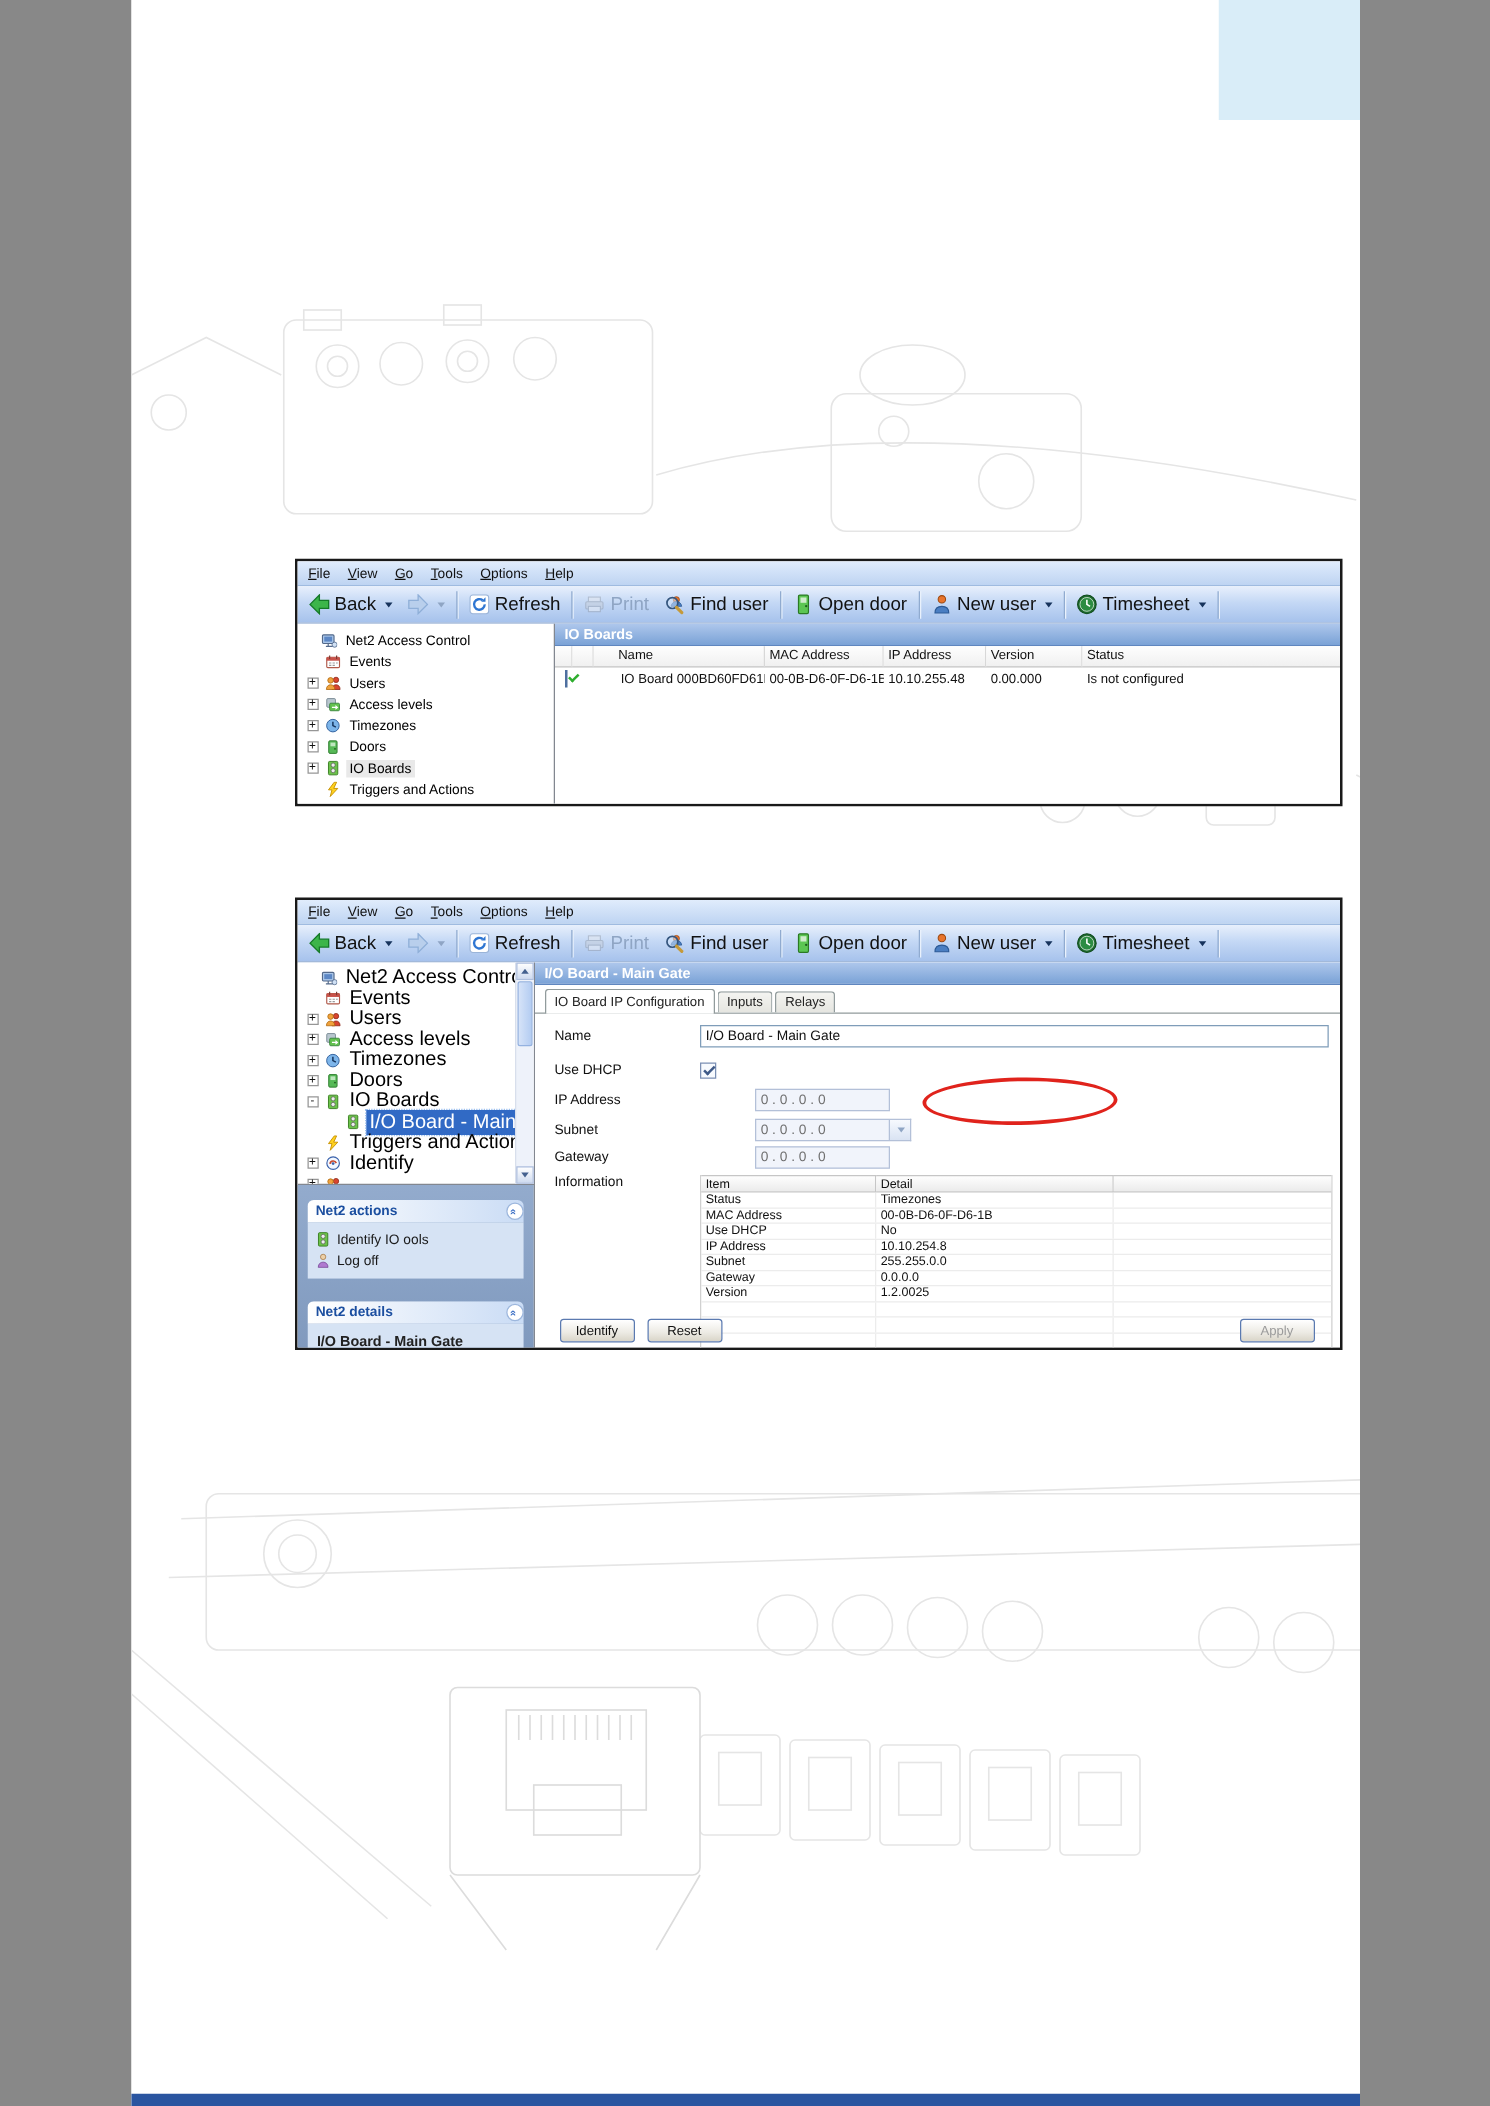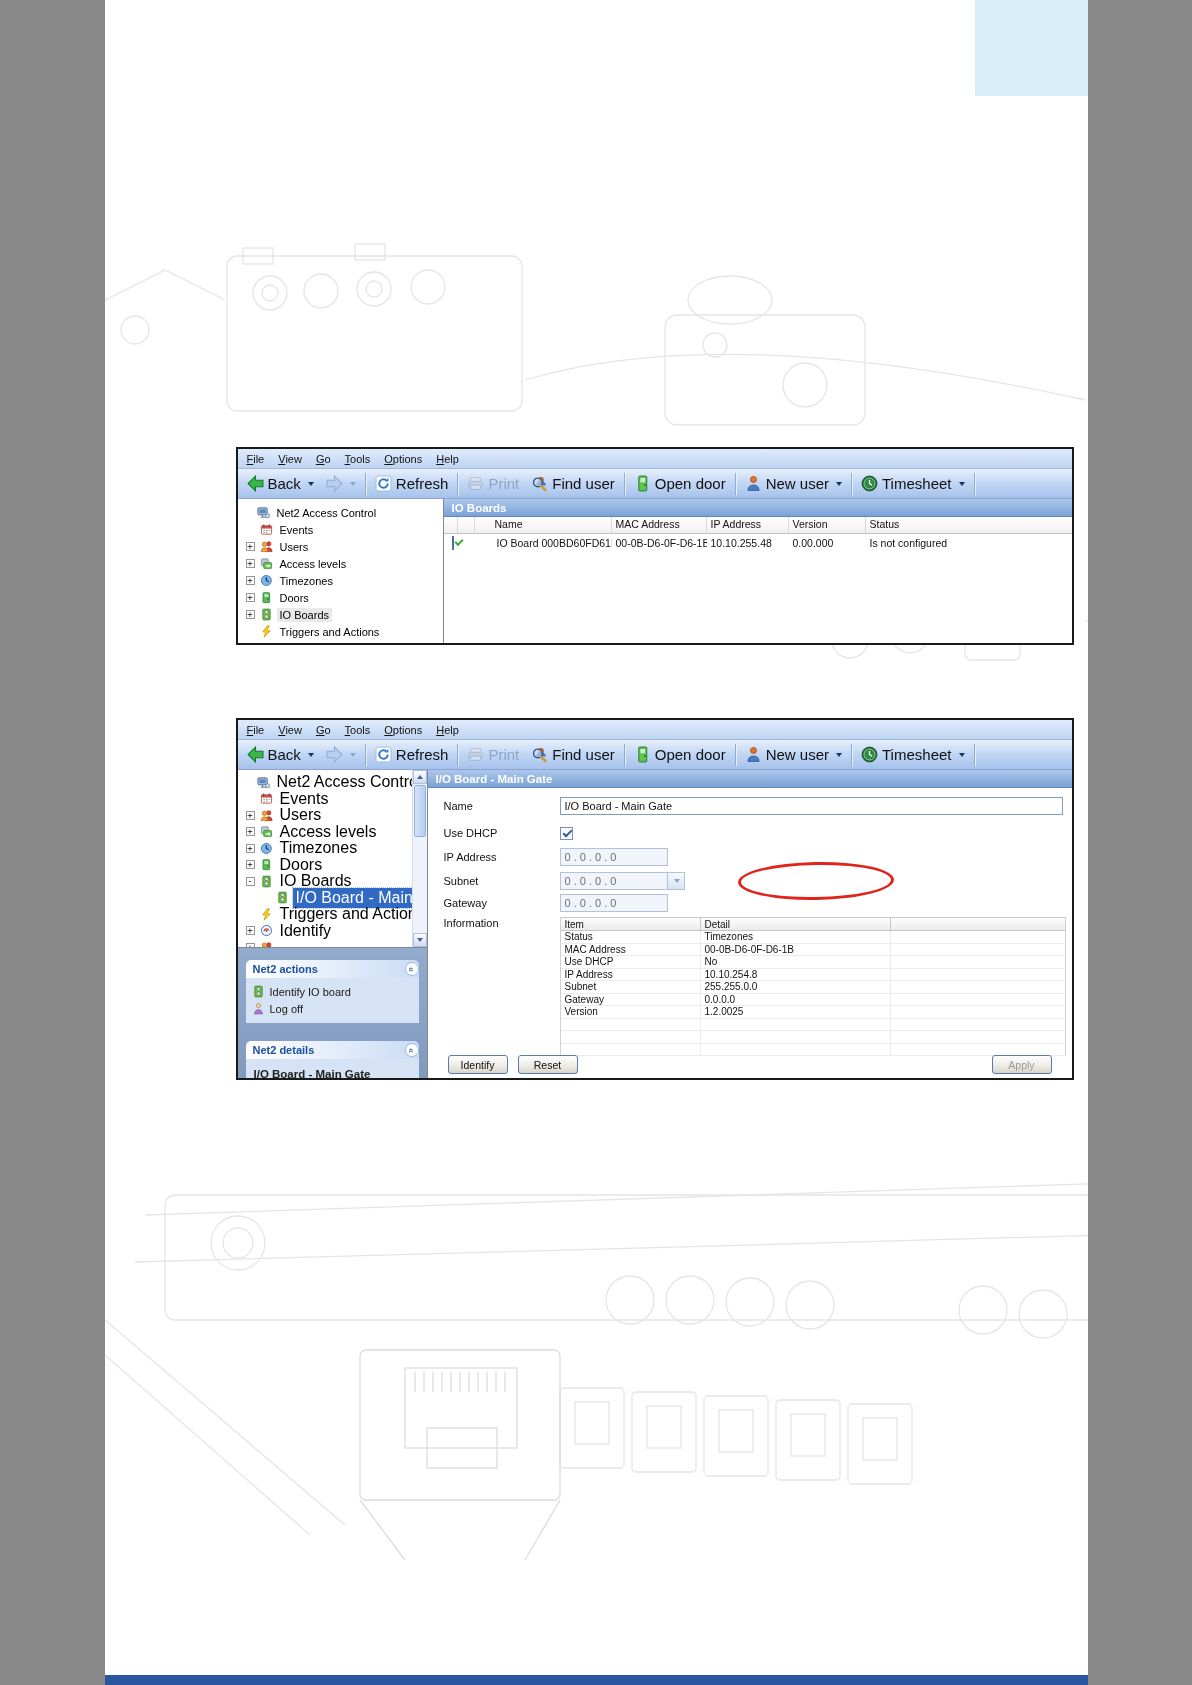--- a/index.html
+++ b/index.html
@@ -94,21 +94,21 @@
 
   
   .tabstrip { display:flex; align-items:flex-end; padding:4px 0 0 8px; border-bottom:1px solid #919b9c; height:23px; flex:none; }
   .tab { font-size:10.5px; padding:2px 7px; border:1px solid #919b9c; border-bottom:none;
     border-radius:3px 3px 0 0; background:linear-gradient(#f4f4f1,#e5e5e0); margin-right:2px; height:17px; color:#222; }
   .tab.active { background:#fff; height:20px; position:relative; top:1px; padding-top:4px; }
   .frow { display:flex; align-items:center; font-size:11px; color:#111; padding-left:16px; flex:none; }
   .flabel { width:116px; flex:none; }
   .tinput { height:18px; border:1px solid #7f9db9; background:#fff; font-size:11px; display:flex; align-items:center; padding:0 4px; }
   .name-input { width:503px; }
-  .ipfield { width:108px; justify-content:flex-start; }
+  .ipfield { width:108px; justify-content:flex-start;margin-left:44px; }
   .dis { background:#f1f4fb; color:#6f6f6f; border-color:#b3c0d8; }
   .ddbtn { width:17px; height:18px; border:1px solid #b3c0d8; border-left:none;
     background:linear-gradient(#f6f9fe,#d9e3f3); display:flex; align-items:center; justify-content:center; }
   .xcheck { width:13px; height:13px; border:1px solid #7c90b4; background:#f7fafe; position:relative; }
   .xcheck::after { content:""; position:absolute; left:2px; top:2px; width:7px; height:3px;
     border-left:2px solid #3f5a88; border-bottom:2px solid #3f5a88; transform:rotate(-45deg); }
 
   .itable { width:506px; font-size:10px; color:#111; border-left:1px solid #d0d0d0; border-right:1px solid #d0d0d0; }
   .ith { display:flex; height:14px; }
   .ith > div { background:linear-gradient(#fefefe,#ebebeb); border:1px solid #c6c6c6; border-left:none;
@@ -606,21 +606,21 @@
               <span>Net2 actions</span>
               <span class="chev">
                   <span>«</span>
                 </span>
             </div>
             <div class="tp-body">
               <div class="acr">
                   <svg class="ic13">
                     <use href="#sy-ioboard"></use>
                   </svg>
-                  <span>Identify IO board</span>
+                  <span>Identify IO ools</span>
                 </div>
               <div class="acr">
                   <svg class="ic13">
                     <use href="#sy-logoff"></use>
                   </svg>
                   <span>Log off</span>
                 </div>
             </div>
           </div>
           <div class="tpanel">
@@ -635,20 +635,25 @@
             </div>
           </div>
         </div>
       </div>
 
       <div class="mainpanel">
         <div class="red-ellipse"></div>
         <div class="panel-title">
             <span>I/O Board - Main Gate</span>
           </div>
+        <div class="tabstrip">
+          <span class="tab active">IO Board IP Configuration</span>
+          <span class="tab">Inputs</span>
+          <span class="tab">Relays</span>
+        </div>
         <div class="frow" style="margin-top:8px;height:20px">
           <span class="flabel">Name</span>
           <span class="tinput name-input">I/O Board - Main Gate</span>
         </div>
         <div class="frow" style="margin-top:9px;height:16px">
           <span class="flabel">Use DHCP</span>
           <span class="xcheck"></span>
         </div>
         <div class="frow" style="margin-top:7px;height:18px">
           <span class="flabel">IP Address</span>

